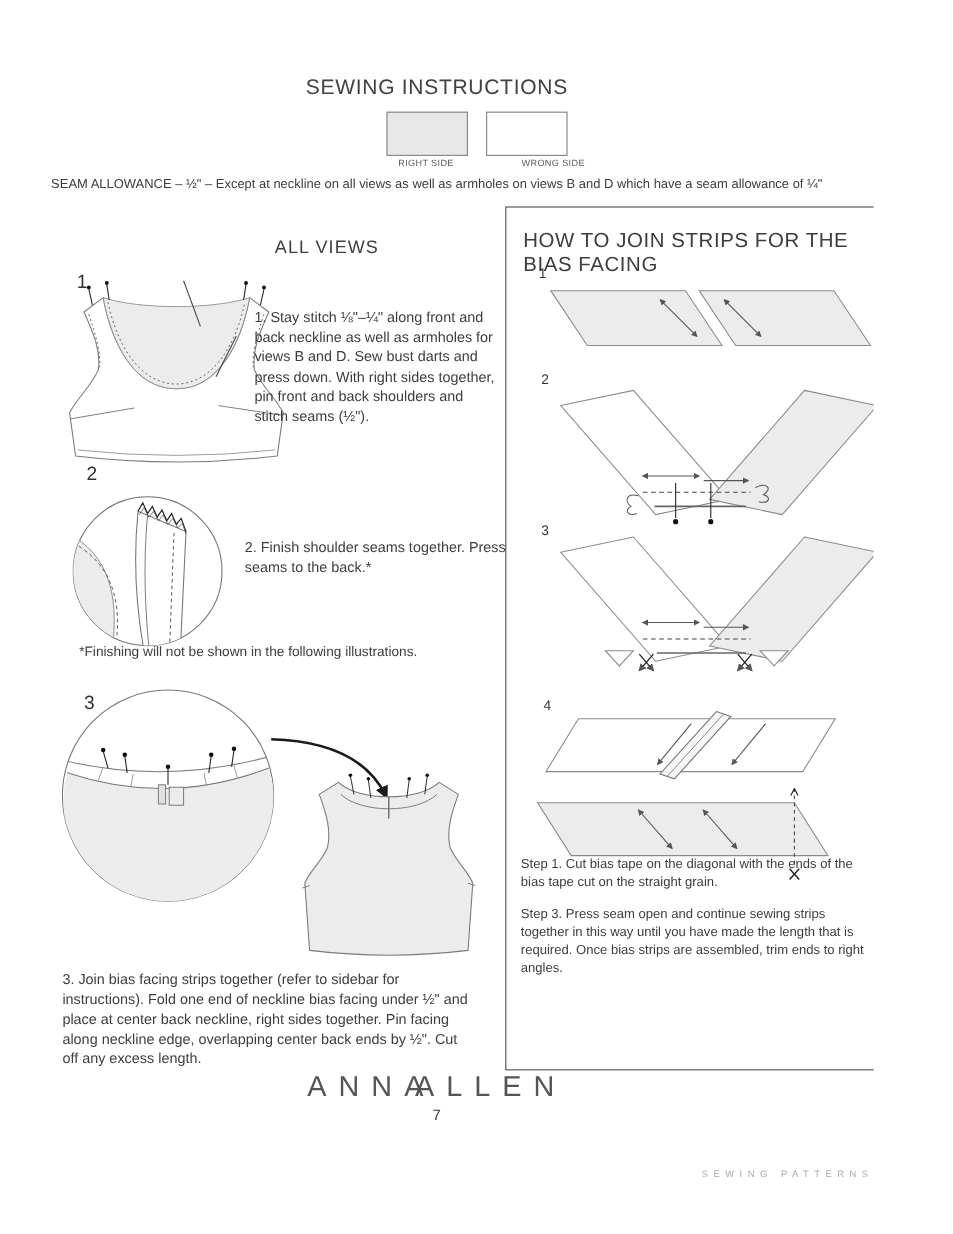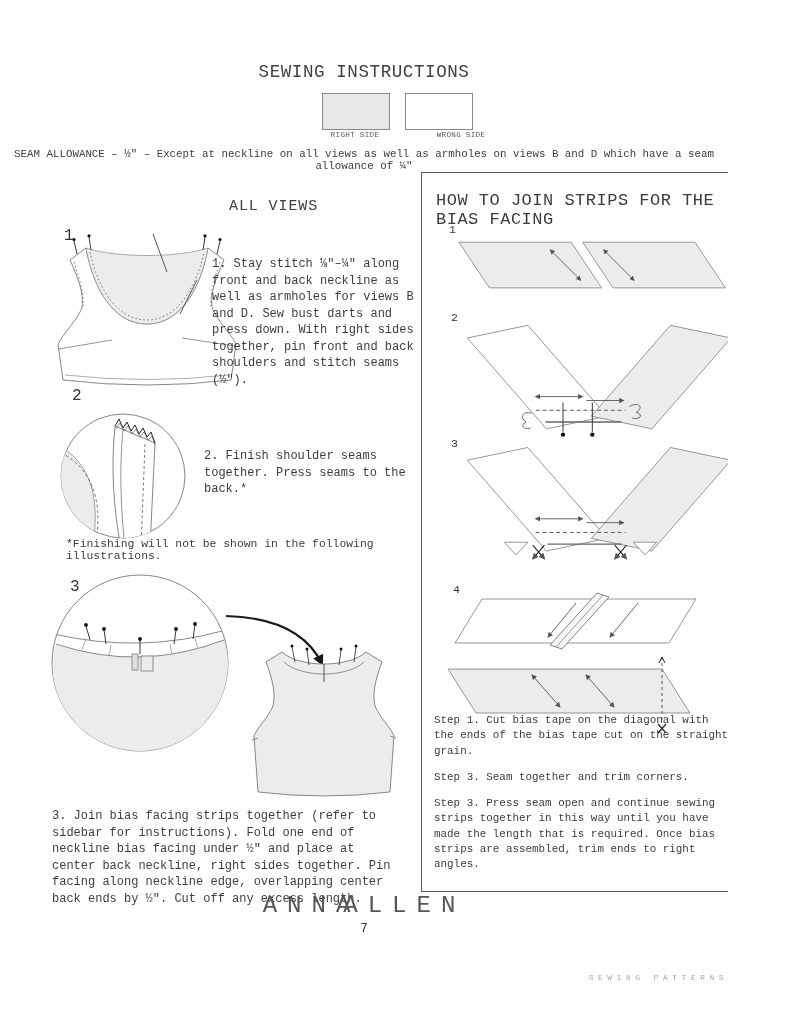--- a/index.html
+++ b/index.html
@@ -1,17 +1,17 @@
 <!DOCTYPE html>
 <html><head>
 <meta charset="utf-8">
 <style>
   html,body{margin:0;padding:0;background:#fff;}
   .page{position:relative;width:728px;height:1028px;background:#ffffff;overflow:hidden;
-        font-family:Liberation Mono, monospace;color:#3d3d3d;}
+        font-family:Liberation Sans, sans-serif;color:#3d3d3d;}
   .abs{position:absolute;}
   .title{font-size:17.5px;letter-spacing:.6px;color:#414141;text-align:center;width:100%;font-weight:400;}
   .swatch{border:1px solid #8a8a8a;}
   .swatch-label{font-size:7.6px;color:#5a5a5a;letter-spacing:.3px;text-align:center;}
   .seam-note{font-size:10.8px;color:#3d3d3d;text-align:center;width:100%;}
   .col-heading{font-size:15px;letter-spacing:.9px;color:#404040;font-weight:400;margin-left:48px;}
   .fig-num{font-size:16px;color:#333;}
   .fig-num-sm{font-size:11.5px;color:#333;}
   .step-text{font-size:12px;line-height:1.38;color:#3d3d3d;}
   .footnote{font-size:11.4px;color:#3d3d3d;}
@@ -219,21 +219,20 @@
       <line x1="228" y1="66" x2="228" y2="130" stroke="#444" stroke-width="0.9" stroke-dasharray="3,3"></line>
       <path d="M228,66 L225,72 M228,66 L231,72" stroke="#222" stroke-width="1" fill="none"></path>
       <g stroke="#222" stroke-width="1.2">
         <line x1="224" y1="133" x2="232" y2="142"></line>
         <line x1="232" y1="133" x2="224" y2="142"></line>
       </g>
     </svg>
 
     <div class="abs" style="left:12px;top:540px;width:296px;">
       <p class="sb-step">Step 1. Cut bias tape on the diagonal with the ends of the bias tape cut on the straight grain.</p>
-      <p class="sb-step">Step 3. Seam together and trim corners.</p>
       <p class="sb-step" style="margin-bottom:0;">Step 3. Press seam open and continue sewing strips together in this way until you have made the length that is required. Once bias strips are assembled, trim ends to right angles.</p>
     </div>
   </div>
 
   <div class="abs page-num" style="top:922px;left:0;">7</div>
   <div class="abs brand" style="top:892px;left:0;"><span class="b1">ANNA</span><span class="b2">ALLEN</span></div>
   <div class="abs brand-tagline" style="top:974px;left:0;">SEWING PATTERNS</div>
 
 </div>
 

